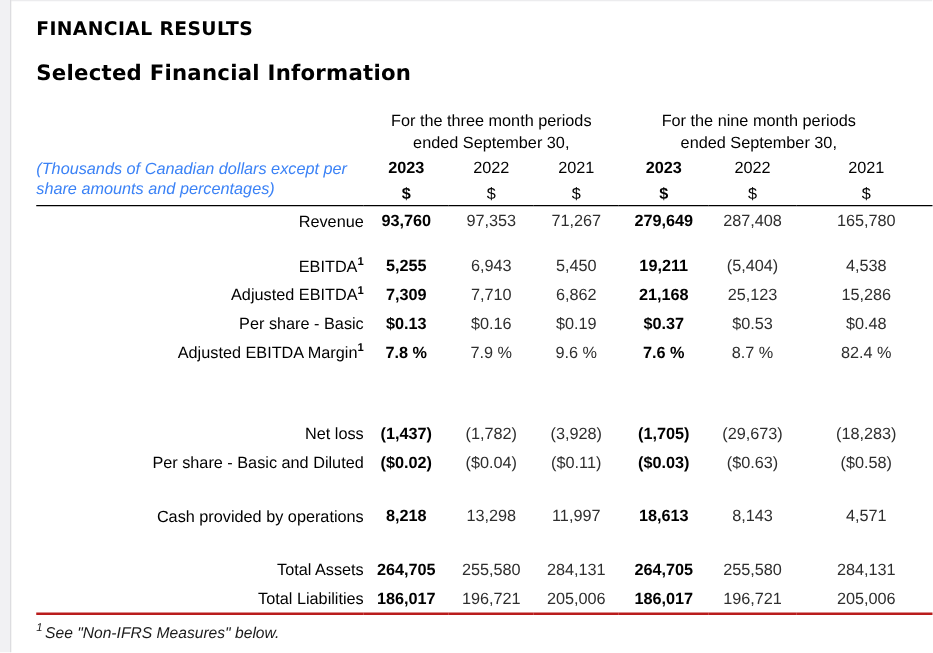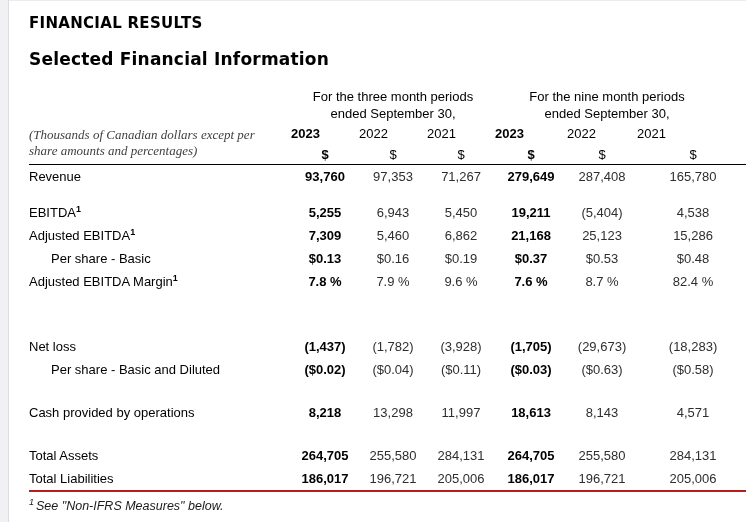--- a/index.html
+++ b/index.html
@@ -55,41 +55,40 @@
   .col-v6 { width: 112px; }
 
   .group-hdr {
     font-weight: bold;
     text-align: center;
     line-height: 17px;
     padding-bottom: 4px;
   }
   .group-hdr.g2 { padding-left: 14px; padding-right: 44px; }
 
-  .year-cell { text-align: left; height: 22px; }
+  .year-cell { text-align: center; height: 22px; }
   .cur-cell  { text-align: center; height: 20px; }
   .b { font-weight: bold !important; color: #000 !important; }
 
   .pad4 { padding-left: 14px; }
   .pad6 { padding-right: 42px; }
 
   .unit-note {
     font-style: italic;
     font-size: 12.5px;
     line-height: 16px;
     vertical-align: bottom;
     text-align: left;
     padding-bottom: 3px;
-    color: #404040;
-    font-family: Liberation Serif, serif;
+    color: #3b82f6;
   }
   .hdr-rule { border-bottom: 1.5px solid #000; }
 
   tbody td { height: 23px; }
-  td.label { text-align: left; font-weight: bold; }
+  td.label { text-align: right; font-weight: bold; }
   td.label.indent { padding-left: 22px; }
   td.label sup { font-size: 9px; font-weight: bold; }
   td.val { text-align: center; color: #2e2e2e; margin-top: 39px; }
 
   tr.spacer td { height: 13px; }
   tr.spacer.sm td { height: 13px; }
   tr.spacer.md td { height: 20px; }
   tr.spacer.lg td { height: 42px; }
 
   tr.last-row td { border-bottom: 2px solid #b91c1c; }
@@ -174,21 +173,21 @@
     <td class="val b">5,255</td>
     <td class="val">6,943</td>
     <td class="val">5,450</td>
     <td class="val pad4 b">19,211</td>
     <td class="val">(5,404)</td>
     <td class="val pad6">4,538</td>
   </tr>
         <tr>
     <td class="label"><span class="lbl-text">Adjusted EBITDA</span><sup class="lbl-sup">1</sup></td>
     <td class="val b">7,309</td>
-    <td class="val">5,460</td>
+    <td class="val">7,710</td>
     <td class="val">6,862</td>
     <td class="val pad4 b">21,168</td>
     <td class="val">25,123</td>
     <td class="val pad6">15,286</td>
   </tr>
         <tr>
     <td class="label indent"><span class="lbl-text">Per share - Basic</span><sup class="lbl-sup"></sup></td>
     <td class="val b">$0.13</td>
     <td class="val">$0.16</td>
     <td class="val">$0.19</td>

